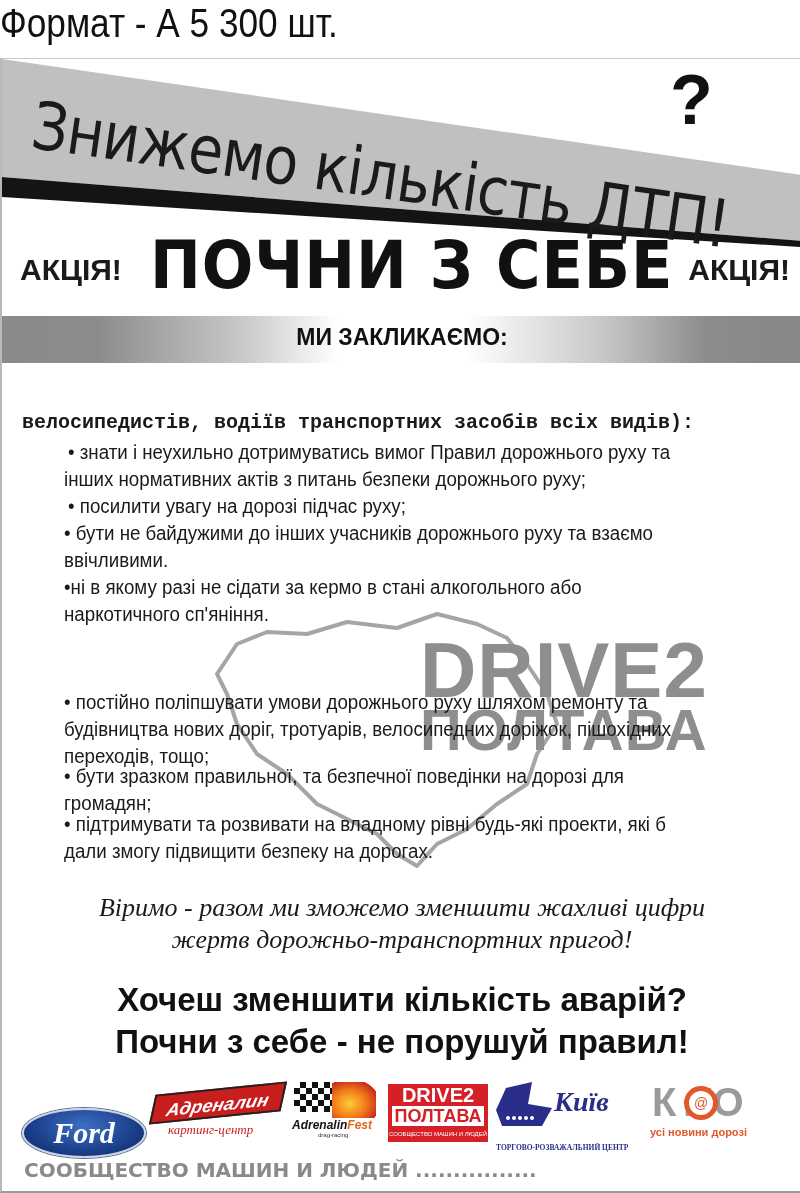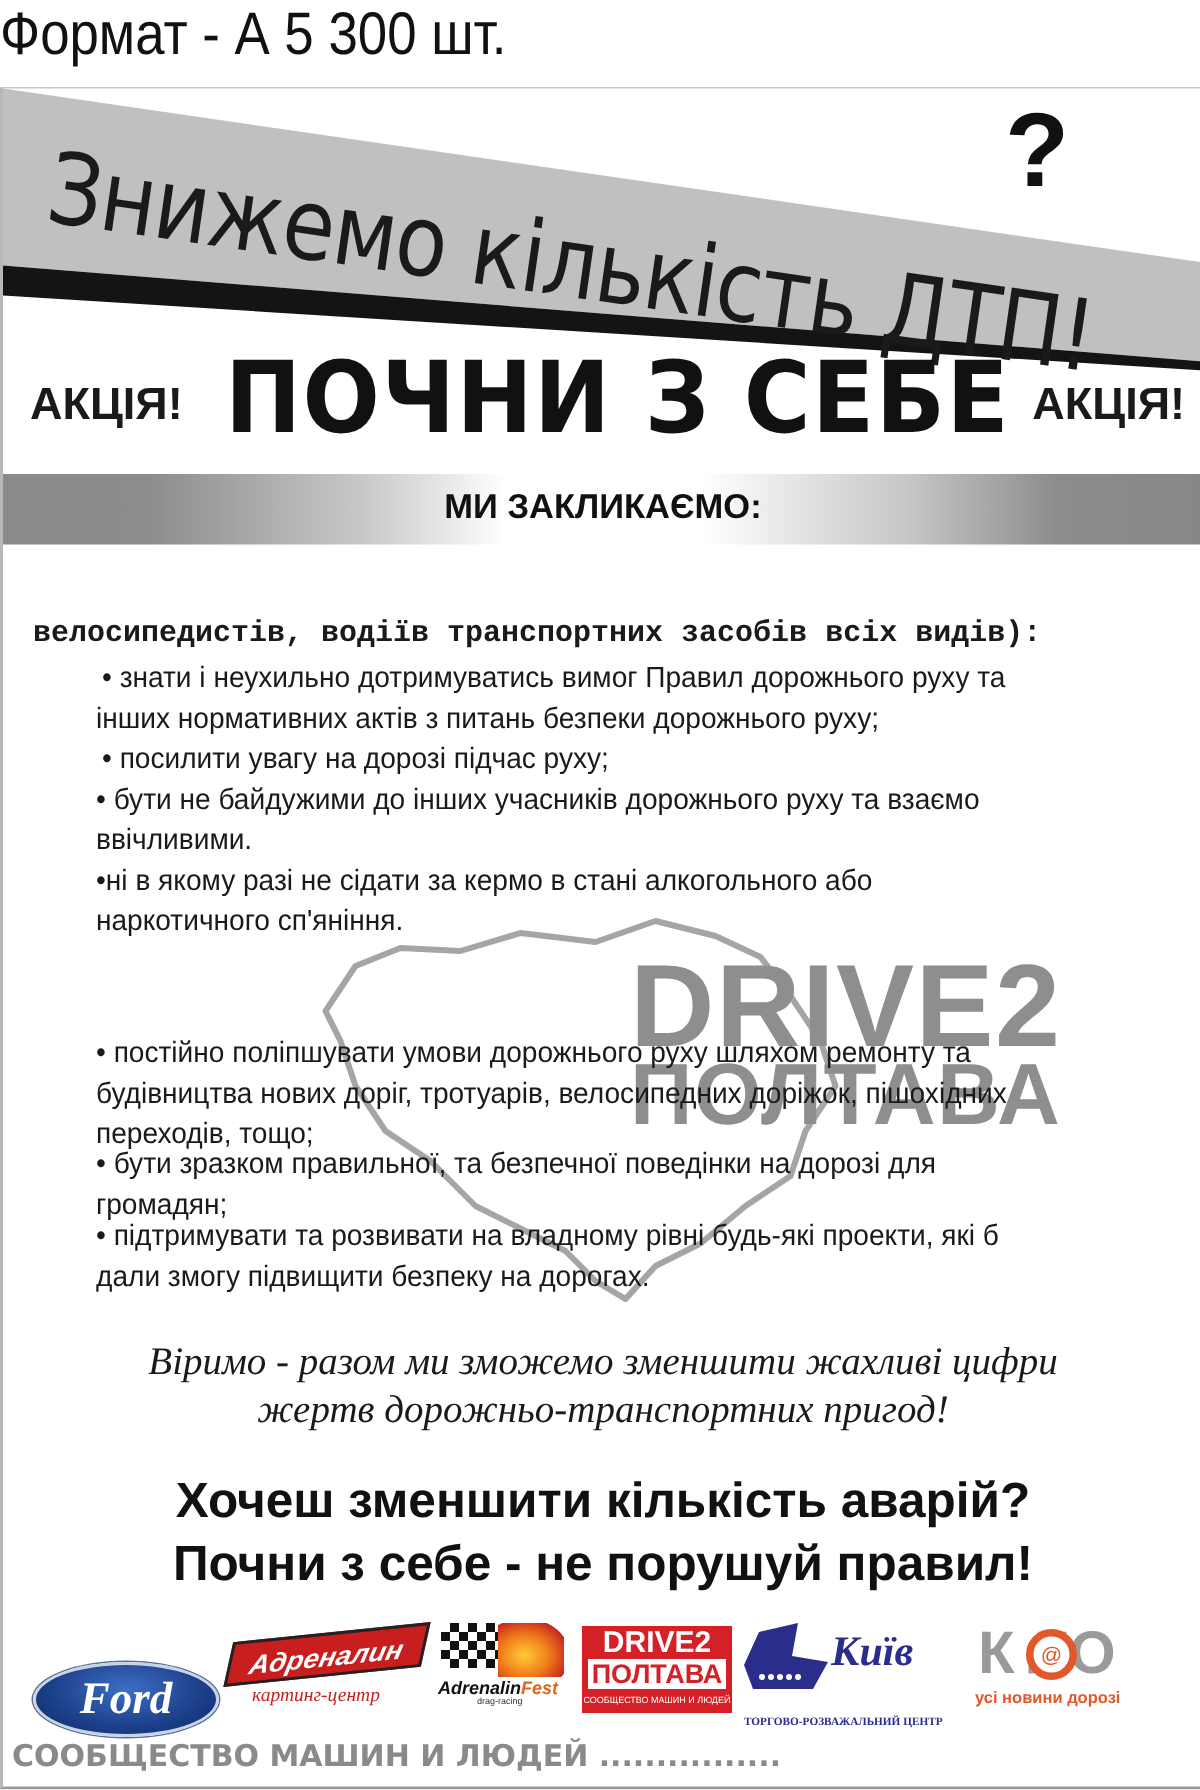--- a/index.html
+++ b/index.html
@@ -135,21 +135,21 @@
   .kolo { left: 648px; top: 8px; width: 140px; height: 60px; }
   .kolo .k-name { position: absolute; left: 2px; top: -4px; font-family: "Liberation Sans", sans-serif; font-weight: bold;
     font-size: 40px; color: #9a9a9a; letter-spacing: -1px; }
   .kolo .k-at { position: absolute; left: 34px; top: 2px; width: 34px; height: 34px; border-radius: 50%;
     border: 5px solid #e2582a; background: #fff; text-align: center; line-height: 24px; color: #e2582a; font-size: 14px;
     font-family: "Liberation Sans", sans-serif; }
   .kolo .k-sub { position: absolute; left: 0; top: 42px; font-family: "Liberation Sans", sans-serif; font-weight: bold;
     font-size: 11px; color: #e2582a; white-space: nowrap; }
 
   .footer {
-    position: absolute; left: 6px; top: 1097px; width: 770px; font-family: "DejaVu Sans", sans-serif; font-weight: bold;
+    position: absolute; left: 22px; top: 1097px; width: 770px; font-family: "DejaVu Sans", sans-serif; font-weight: bold;
     font-size: 20px; line-height: 28px; color: #8a8a8a; white-space: nowrap;
   }
   .footer .url { position: absolute; right: 6px; top: 0; }
 </style>
 </head>
 <body>
 
 <div class="format-title">Формат - А 5  300 шт.</div>
 
 <div class="poster">

